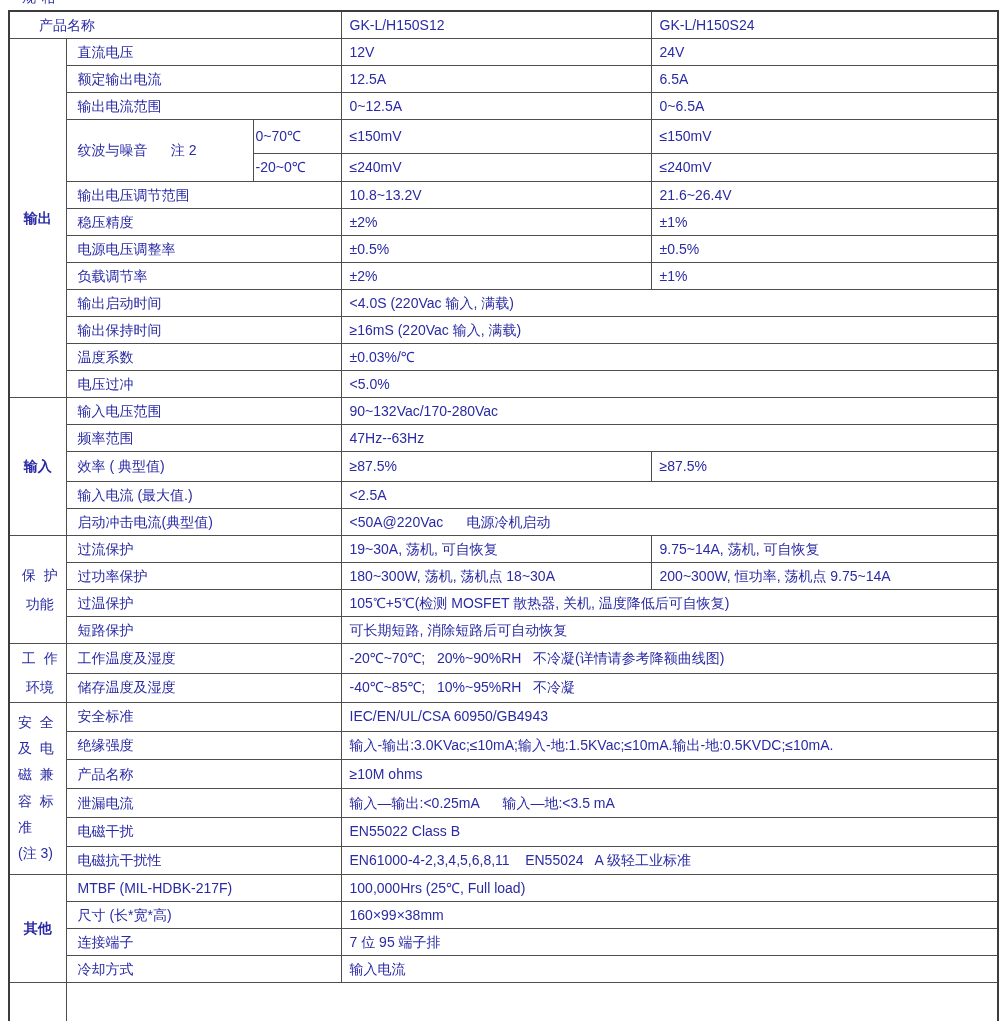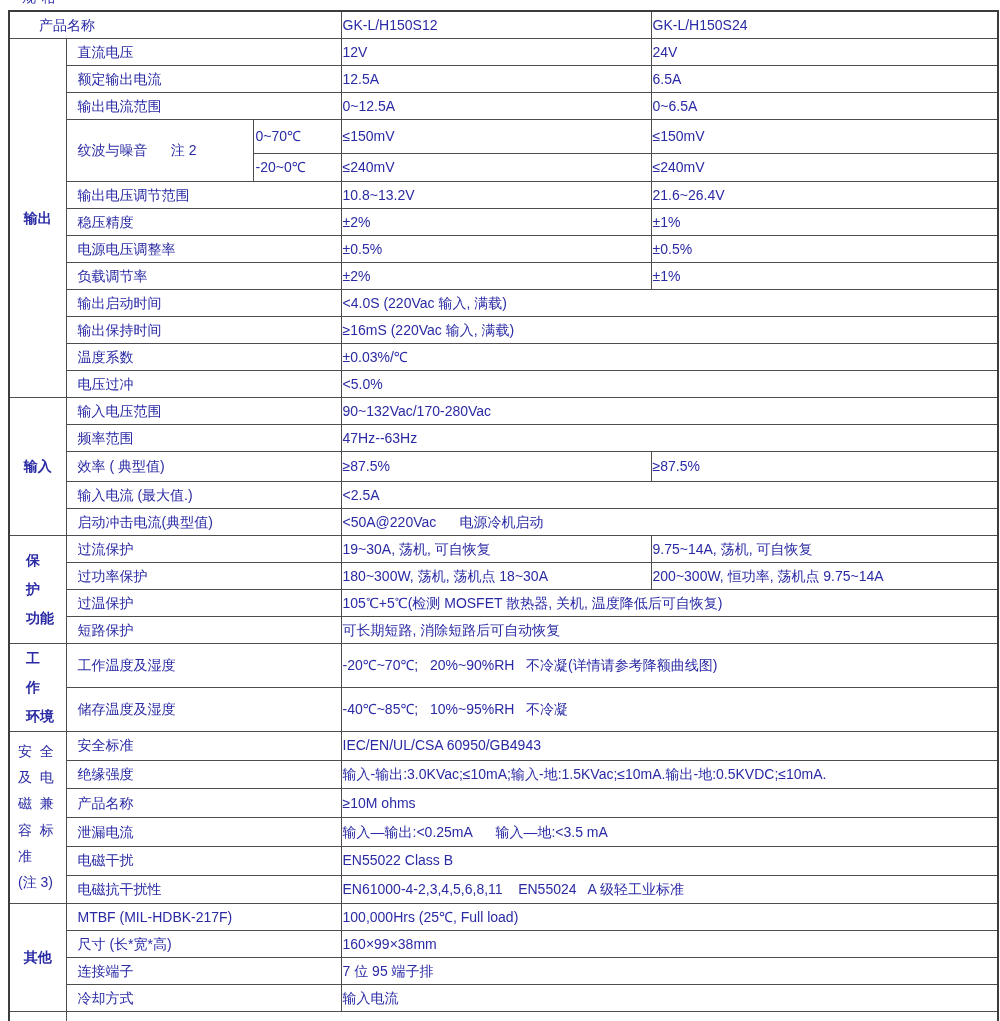--- a/index.html
+++ b/index.html
@@ -11,23 +11,23 @@
     margin:10px 0 0 8px;border:2px solid #3c3c3c;
     color:#2a2aa5;font-size:14px;font-family:"Liberation Sans",sans-serif;
   }
   td{
     border:1px solid #4e4e4e;height:26px;vertical-align:middle;
     white-space:pre-wrap;padding:0 4px;line-height:1.2;overflow:hidden;
     word-break:break-all;
   }
   .phead{padding-left:29px;}
   .attr{padding-left:11px;}
-  .val{padding-left:1px;}
+  .val{padding-left:8px;}
   .sec{text-align:center;padding:0 2px;font-weight:bold;}
-  .sec2{text-align:left;padding-left:16px;line-height:29px;font-weight:bold;}
+  .sec2{text-align:center;padding-left:8px;line-height:29px;}
   .safety{text-align:left;vertical-align:top;padding:6px 2px 8px 8px;line-height:26.2px;}
   .tempc{text-align:left;padding:0 2px;}
   .notes{vertical-align:top;padding:4px 6px 0 10px;line-height:26px;}
   tr.t23{height:23px}
   tr.t25{height:25px}
   tr.t27{height:27px}
   tr.t28{height:28px}
   tr.t30{height:30px}
   tr.t34{height:34px}
   tr.t78{height:78px}

